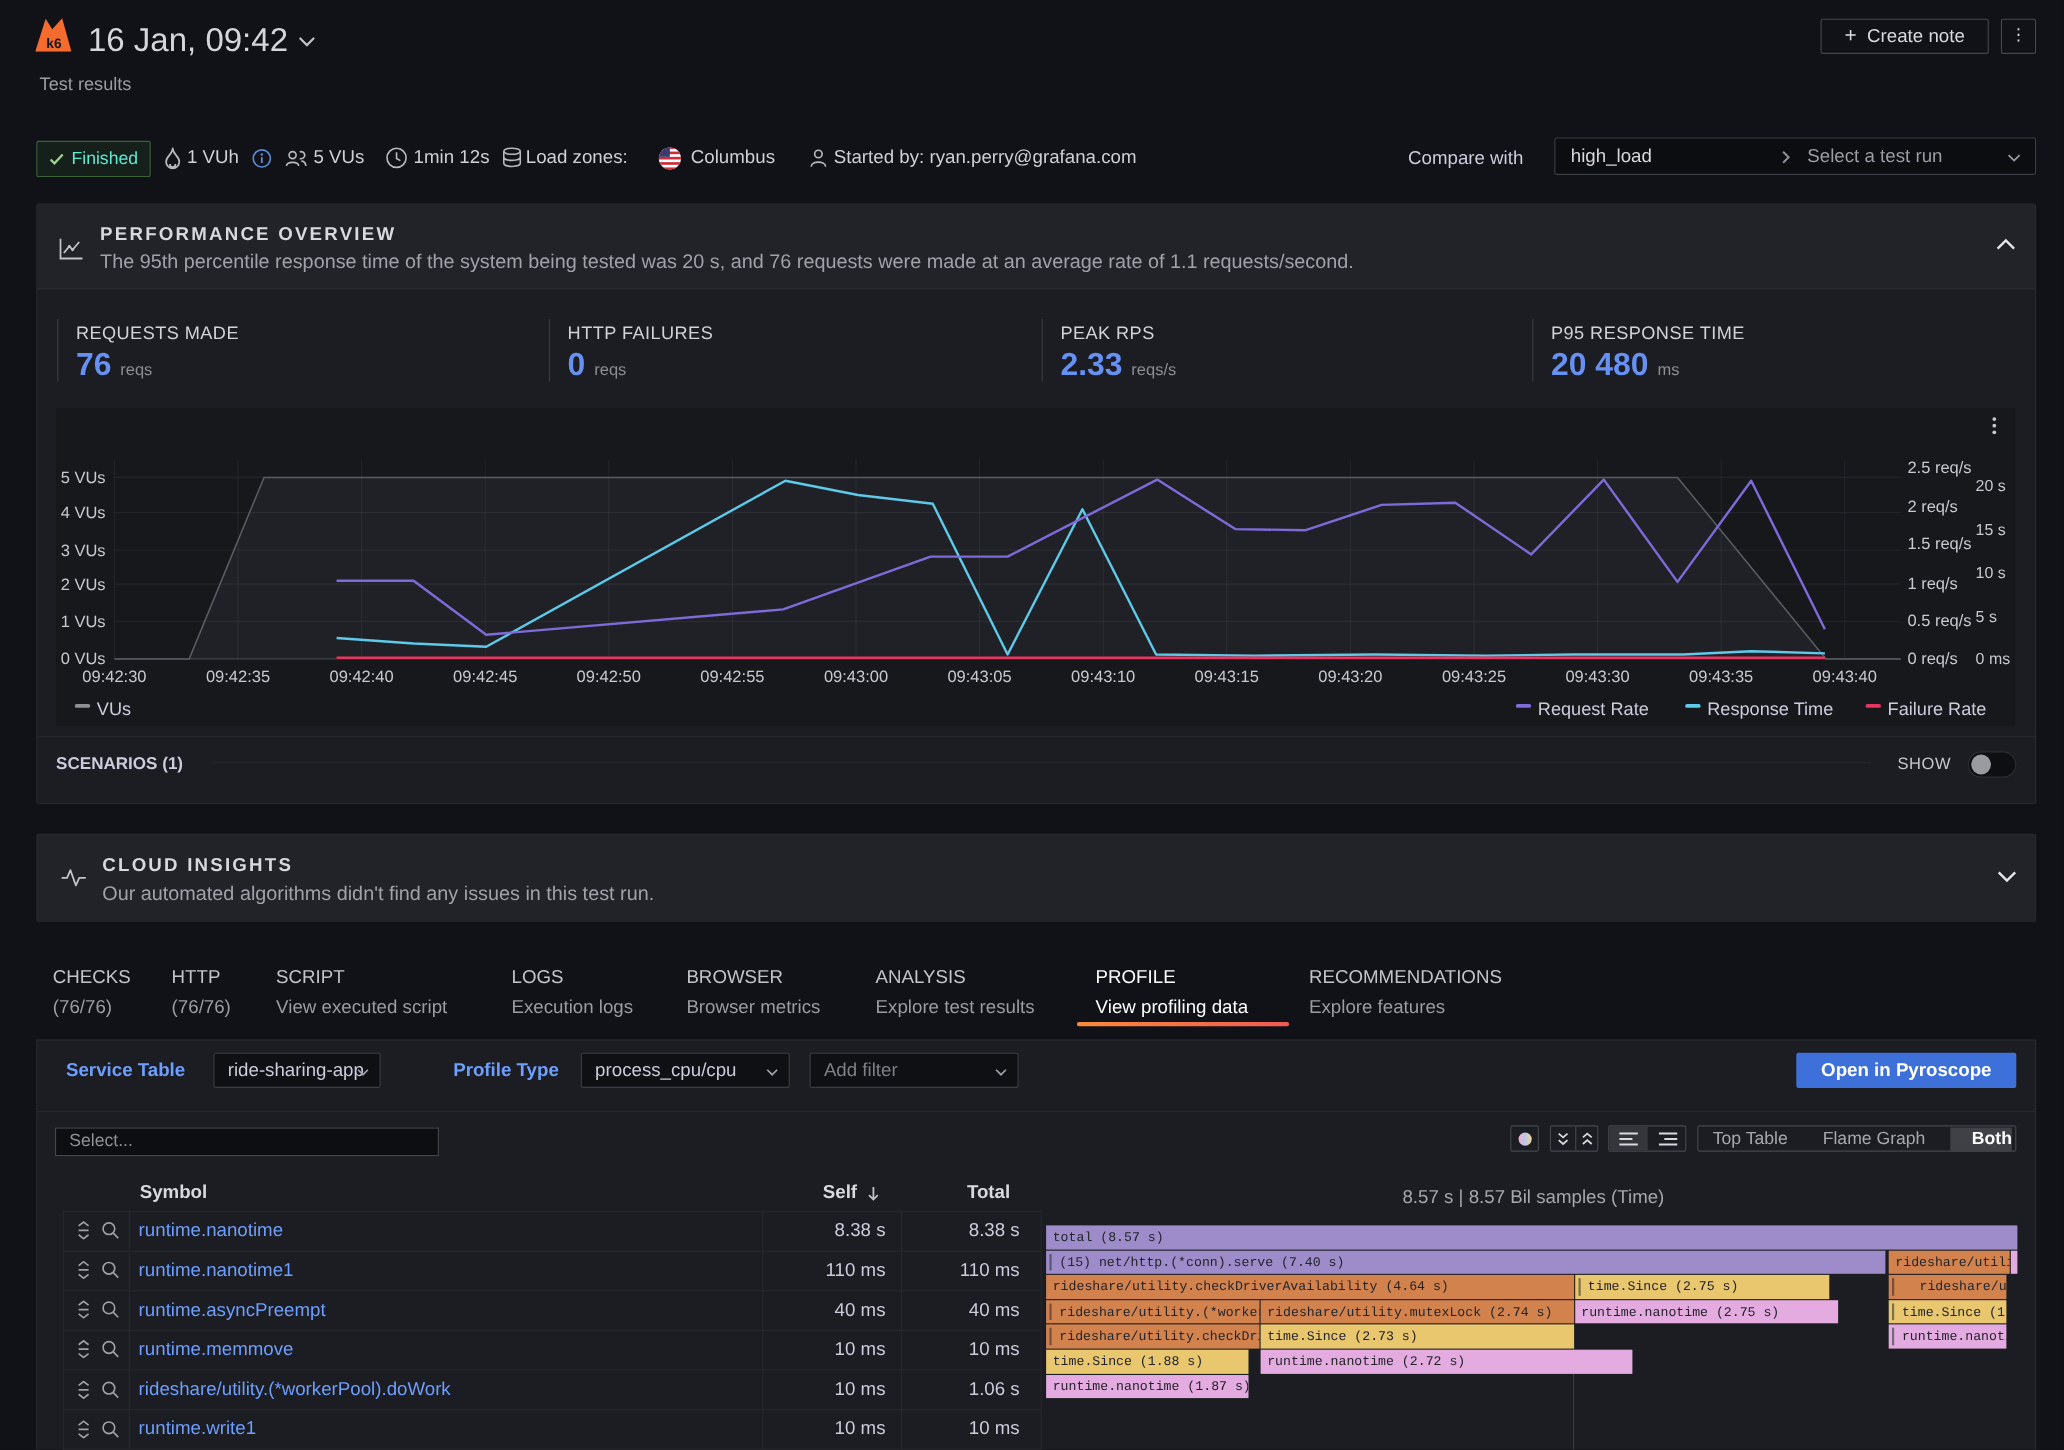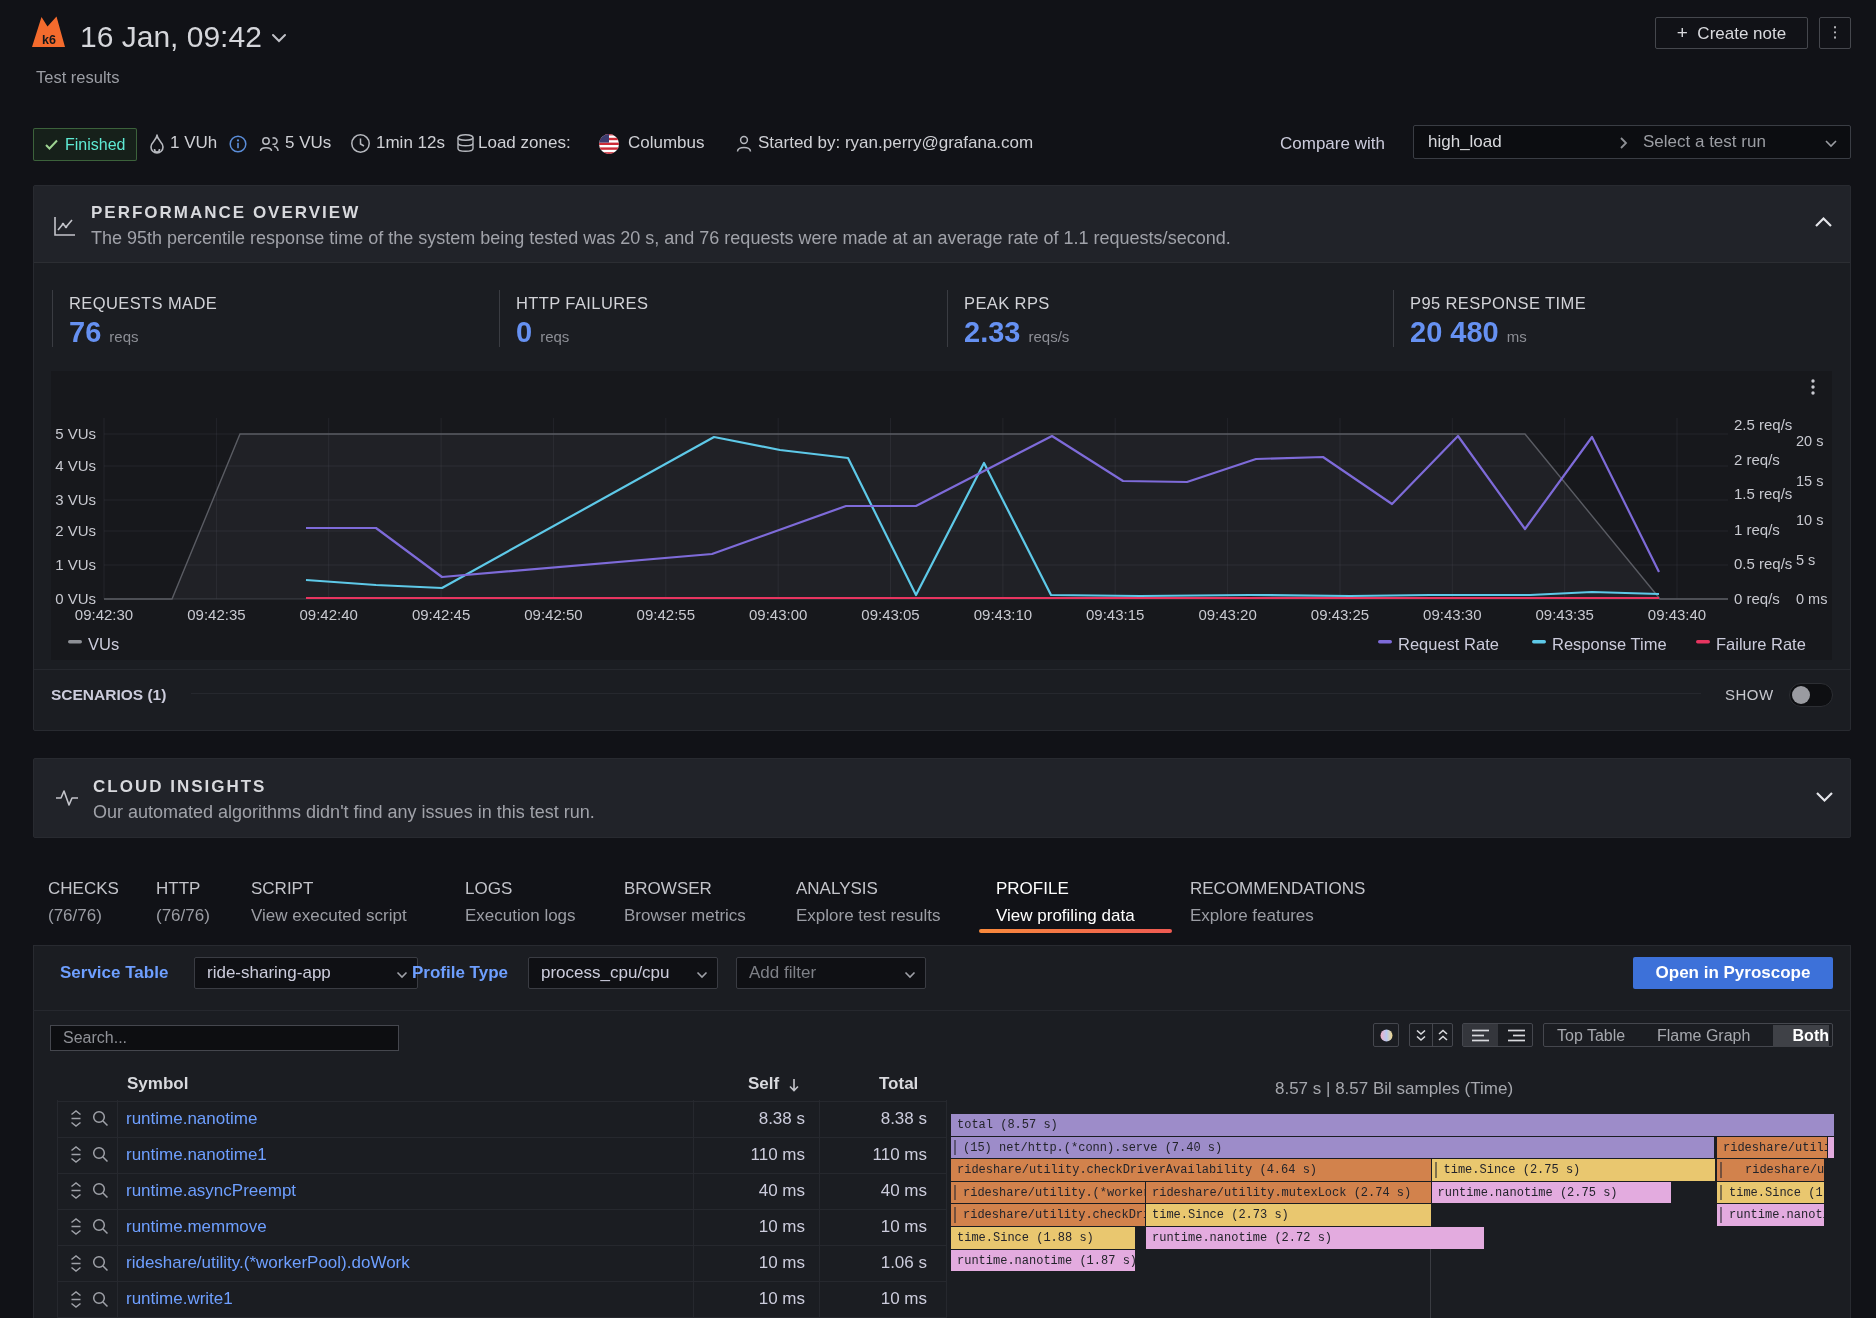--- a/index.html
+++ b/index.html
@@ -243,33 +243,33 @@
 <text x="1347" y="279" fill="#ccccdc" font-size="16.5">Request Rate</text>
 <rect x="1481" y="269" width="14" height="3.5" rx="1.7" fill="#5ec9e8"></rect>
 <text x="1501" y="279" fill="#ccccdc" font-size="16.5">Response Time</text>
 <rect x="1645" y="269" width="14" height="3.5" rx="1.7" fill="#e83560"></rect>
 <text x="1665" y="279" fill="#ccccdc" font-size="16.5">Failure Rate</text>
 </svg>
 
 <div class="abs" style="left:33px;top:945px;width:1818px;height:373px;background:#1b1d22;border:1px solid #282a30;border-bottom:none"></div>
 <div class="abs" style="left:33px;top:1010px;width:1818px;height:1px;background:#26282e"></div>
 <div class="blab" style="left:60px;top:963px">Service Table</div>
-<div class="selbox" style="left:194px;top:957px;width:224px">ride-sharing-app<svg style="position:absolute;right:9px;top:13px" width="12" height="8" viewBox="0 0 12 8">
+<div class="selbox" style="left:194px;top:957px;width:152px">ride-sharing-app<svg style="position:absolute;right:9px;top:13px" width="12" height="8" viewBox="0 0 12 8">
         <path d="M1.5 1.5 L6 6 L10.5 1.5" stroke="#9fa1a8" stroke-width="1.6" fill="none"></path>
       </svg></div>
 <div class="blab" style="left:412px;top:963px">Profile Type</div>
 <div class="selbox" style="left:528px;top:957px;width:190px">process_cpu/cpu<svg style="position:absolute;right:9px;top:13px" width="12" height="8" viewBox="0 0 12 8">
         <path d="M1.5 1.5 L6 6 L10.5 1.5" stroke="#9fa1a8" stroke-width="1.6" fill="none"></path>
       </svg></div>
 <div class="selbox" style="left:736px;top:957px;width:190px;color:#7e8087">Add filter<svg style="position:absolute;right:9px;top:13px" width="12" height="8" viewBox="0 0 12 8">
         <path d="M1.5 1.5 L6 6 L10.5 1.5" stroke="#9fa1a8" stroke-width="1.6" fill="none"></path>
       </svg></div>
 <div class="abs" style="left:1633px;top:957px;width:200px;height:32px;background:#3d71d9;border-radius:2px;text-align:center;line-height:32px;font-size:17px;font-weight:bold;color:#fff">Open in Pyroscope</div>
 
-<div class="abs" style="left:50px;top:1025px;width:349px;height:26px;background:#0d0e11;border:1px solid #45474e;font-size:16px;color:#8f9197;line-height:24px;padding-left:12px">Search...</div>
+<div class="abs" style="left:50px;top:1025px;width:349px;height:26px;background:#0d0e11;border:1px solid #45474e;font-size:16px;color:#8f9197;line-height:24px;padding-left:12px">Select...</div>
 
 <div class="tbtn" style="left:1373px;top:1023px;width:26px">
       <svg style="position:absolute;left:6px;top:5px" width="13" height="13" viewBox="0 0 13 13">
         <defs>
           <linearGradient id="pg" x1="0" y1="0" x2="1" y2="0">
             <stop offset="0" stop-color="#f2b0c6"></stop>
             <stop offset="0.5" stop-color="#b8c8f0"></stop>
             <stop offset="1" stop-color="#f0d78a"></stop>
           </linearGradient>
         </defs>
@@ -393,21 +393,21 @@
 <div class="val" style="left:777px;top:1289.0px;width:150px">10 ms</div>
 <div class="rowline" style="top:1317.1px"></div>
 
 <div class="abs" style="left:1064px;top:1079px;width:660px;text-align:center;font-size:17px;font-weight:500;color:#a5a7ad">8.57 s | 8.57 Bil samples (Time)</div>
 <div class="abs" style="left:1430px;top:1205px;width:1px;height:113px;background:#3a3c42"></div>
 <div class="fb c-p" style="left:951px;top:1114.0px;width:883.0px;">total (8.57 s)</div>
 <div class="fb c-p" style="left:951px;top:1136.6px;width:763.0px;padding-left:12px;"><i class="fm"></i>(15) net/http.(*conn).serve (7.40 s)</div>
 <div class="fb c-o" style="left:1717px;top:1136.6px;width:110.0px;">rideshare/utili</div>
 <div class="fb c-k" style="left:1828px;top:1136.6px;width:6.0px;"></div>
 <div class="fb c-o" style="left:951px;top:1159.2px;width:479.5px;">rideshare/utility.checkDriverAvailability (4.64 s)</div>
-<div class="fb c-y" style="left:1431.5px;top:1159.2px;width:283px;padding-left:12px;"><i class="fm"></i>time.Since (2.75 s)</div>
+<div class="fb c-y" style="left:1431.5px;top:1159.2px;width:231px;padding-left:12px;"><i class="fm"></i>time.Since (2.75 s)</div>
 <div class="fb c-o" style="left:1717px;top:1159.2px;width:107.0px;padding-left:28px;"><i class="fm"></i>rideshare/uti</div>
 <div class="fb c-o" style="left:951px;top:1181.8px;width:194.0px;padding-left:12px;"><i class="fm"></i>rideshare/utility.(*worker</div>
 <div class="fb c-o" style="left:1146px;top:1181.8px;width:284.5px;">rideshare/utility.mutexLock (2.74 s)</div>
 <div class="fb c-k" style="left:1431.5px;top:1181.8px;width:239px;">runtime.nanotime (2.75 s)</div>
 <div class="fb c-y" style="left:1717px;top:1181.8px;width:107.0px;padding-left:12px;"><i class="fm"></i>time.Since (1.</div>
 <div class="fb c-o" style="left:951px;top:1204.4px;width:194.0px;padding-left:12px;"><i class="fm"></i>rideshare/utility.checkDri</div>
 <div class="fb c-y" style="left:1146px;top:1204.4px;width:284.5px;">time.Since (2.73 s)</div>
 <div class="fb c-k" style="left:1717px;top:1204.4px;width:107.0px;padding-left:12px;"><i class="fm"></i>runtime.nanoti</div>
 <div class="fb c-y" style="left:951px;top:1227.0px;width:183.6px;">time.Since (1.88 s)</div>
 <div class="fb c-k" style="left:1146px;top:1227.0px;width:338px;">runtime.nanotime (2.72 s)</div>

